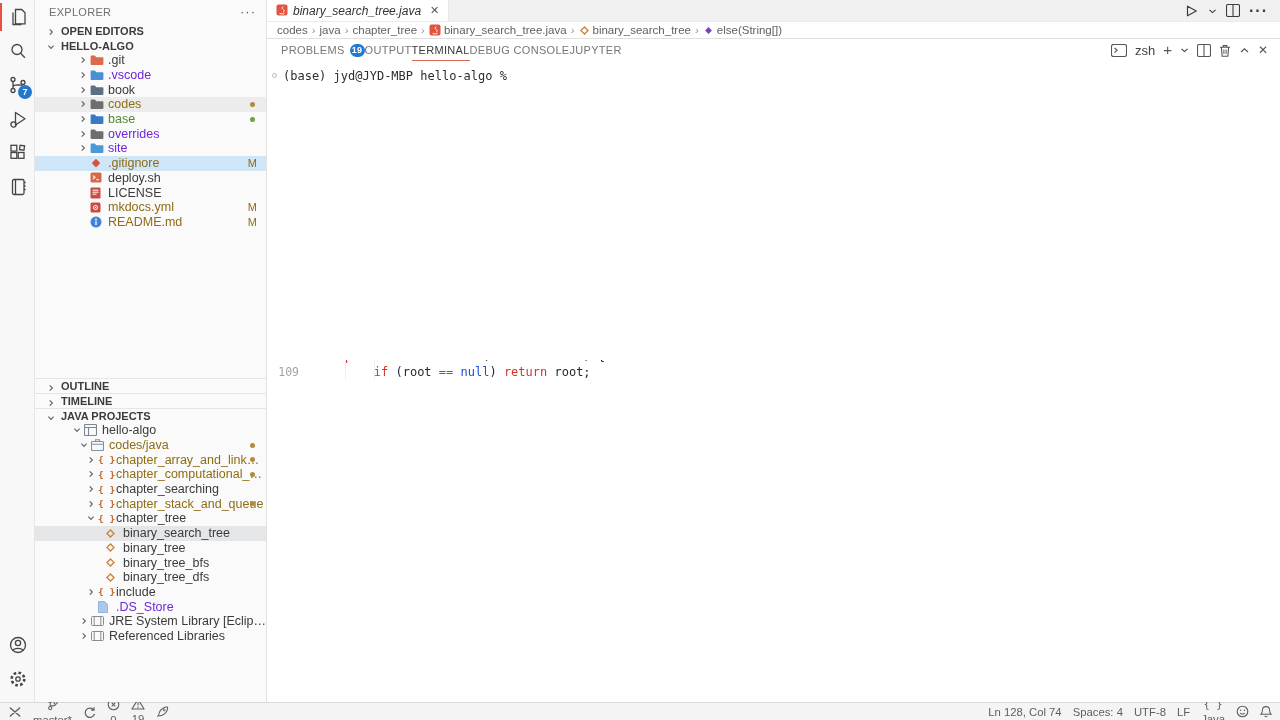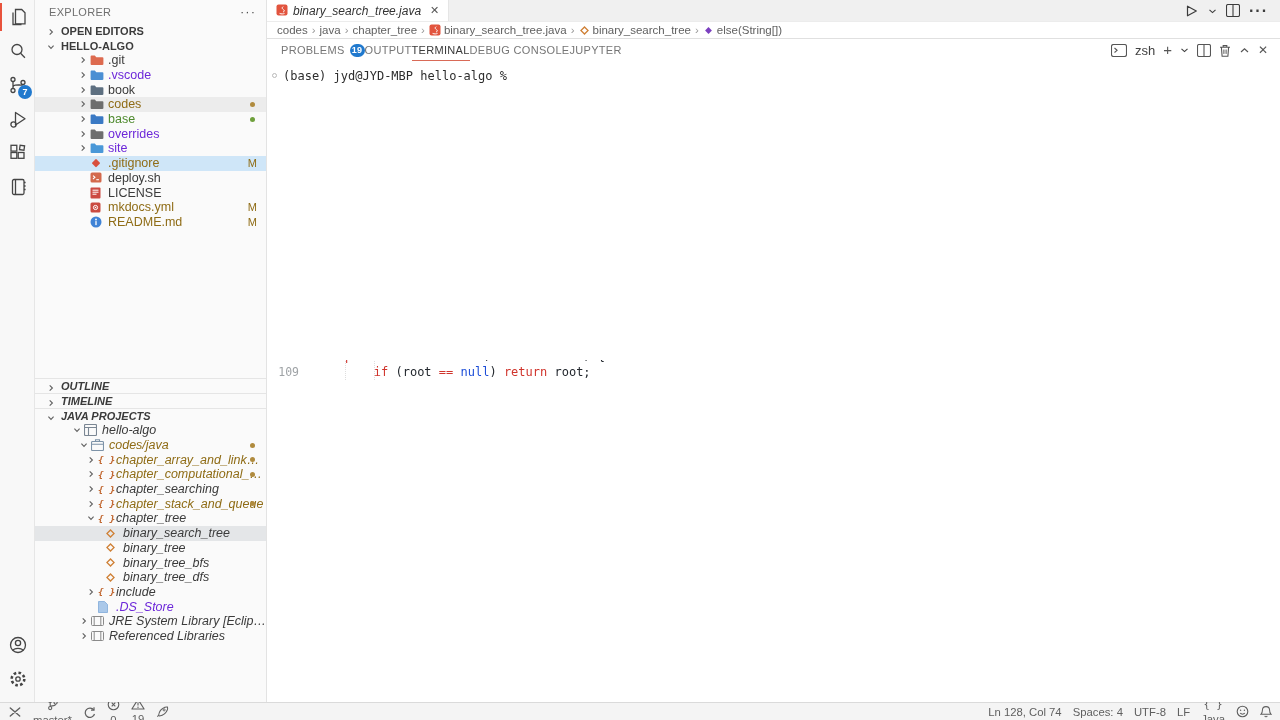--- a/index.html
+++ b/index.html
@@ -26,21 +26,21 @@
   .trow .icoslot { width:18px; display:inline-flex; flex:none; align-items:center; }
   .trow .lbl { overflow:hidden; text-overflow:ellipsis; }
   .trow.hover { background:#ececec; }
   .trow.selblue { background:#cfe6f8; }
   .trow.selgray { background:#e4e6e8; }
   .lbl.modified { color:#8f6c16; }
   .lbl.untracked { color:#4f8b2f; }
   .lbl.ignored { color:#6d28d9; }
   .gitbadge { position:absolute; right:9px; font-size:11px; color:#8f6c16; }
   .gitdot { position:absolute; right:11px; width:5px; height:5px; border-radius:50%; }
-  .sb-lower { position:absolute; top:378px; left:0; right:0;font-style:italic; }
+  .sb-lower { position:absolute; top:378px; left:0; right:0; }
 
   
   .editor { flex:1; position:relative; background:#fff; min-width:0; }
   .tabbar { height:22px; background:#f0f0f0; display:flex; border-bottom:1px solid #ececec; }
   .tab { background:#fff; display:flex; align-items:center; gap:5px; padding:0 9px; border-right:1px solid #e5e5e5; cursor:pointer; }
   .tab .tlabel { font-style:italic; font-size:12px; color:#333; }
   .tab .tclose { font-size:11px; color:#555; margin-left:4px; cursor:pointer; }
   .ed-actions { margin-left:auto; display:flex; align-items:center; gap:9px; padding-right:12px; color:#3c3c3c; }
   .ed-actions span { cursor:pointer; display:inline-flex; align-items:center; }
   .breadcrumbs { height:16px; display:flex; align-items:center; gap:3px; padding-left:10px; font-size:11.5px; color:#616161; background:#fff; }

